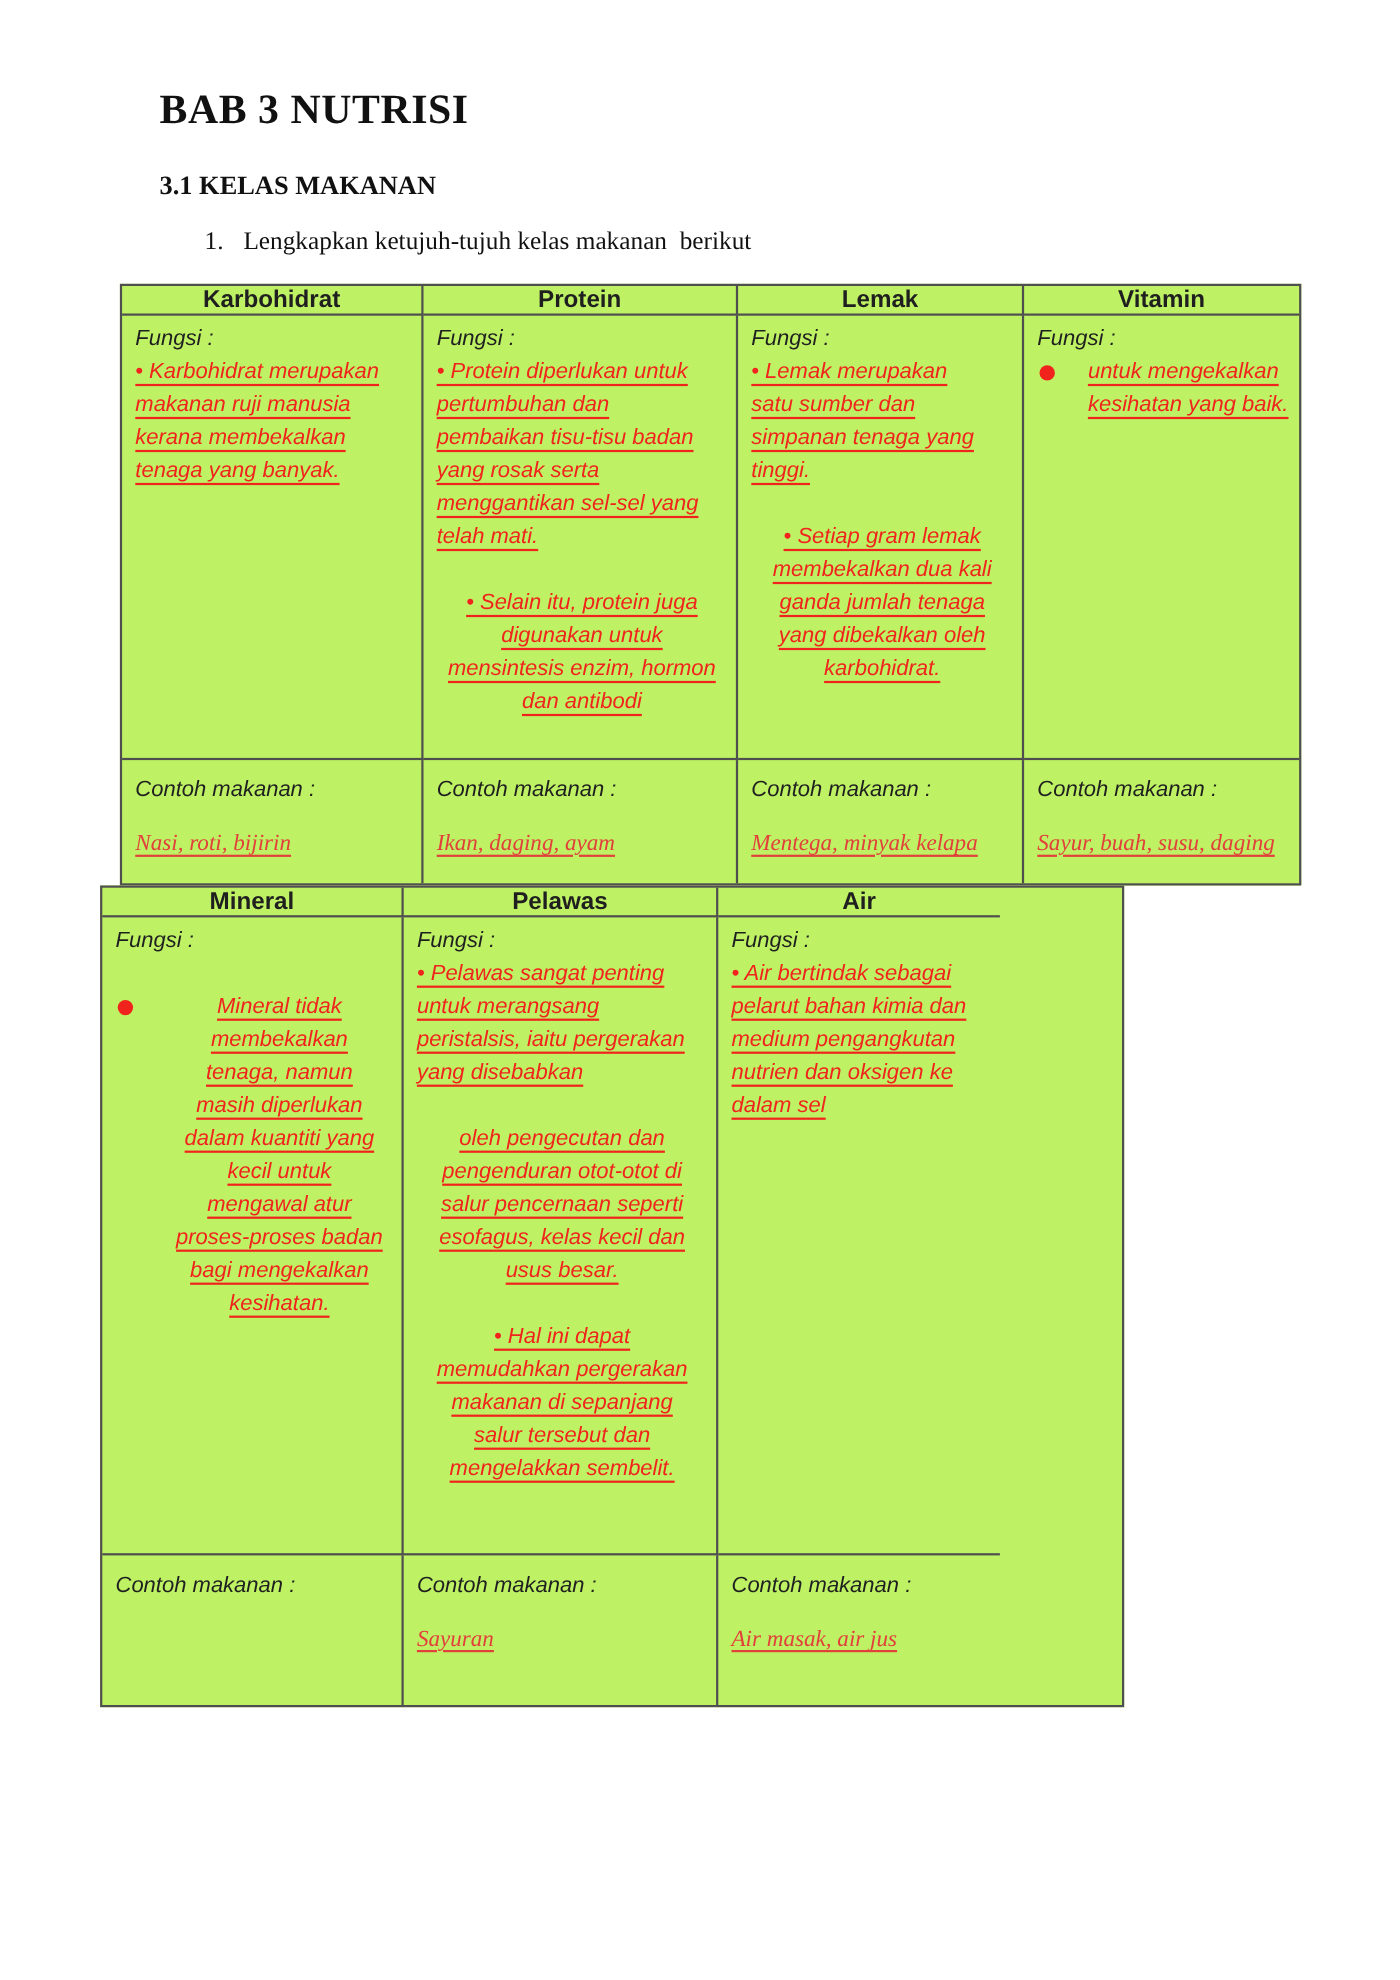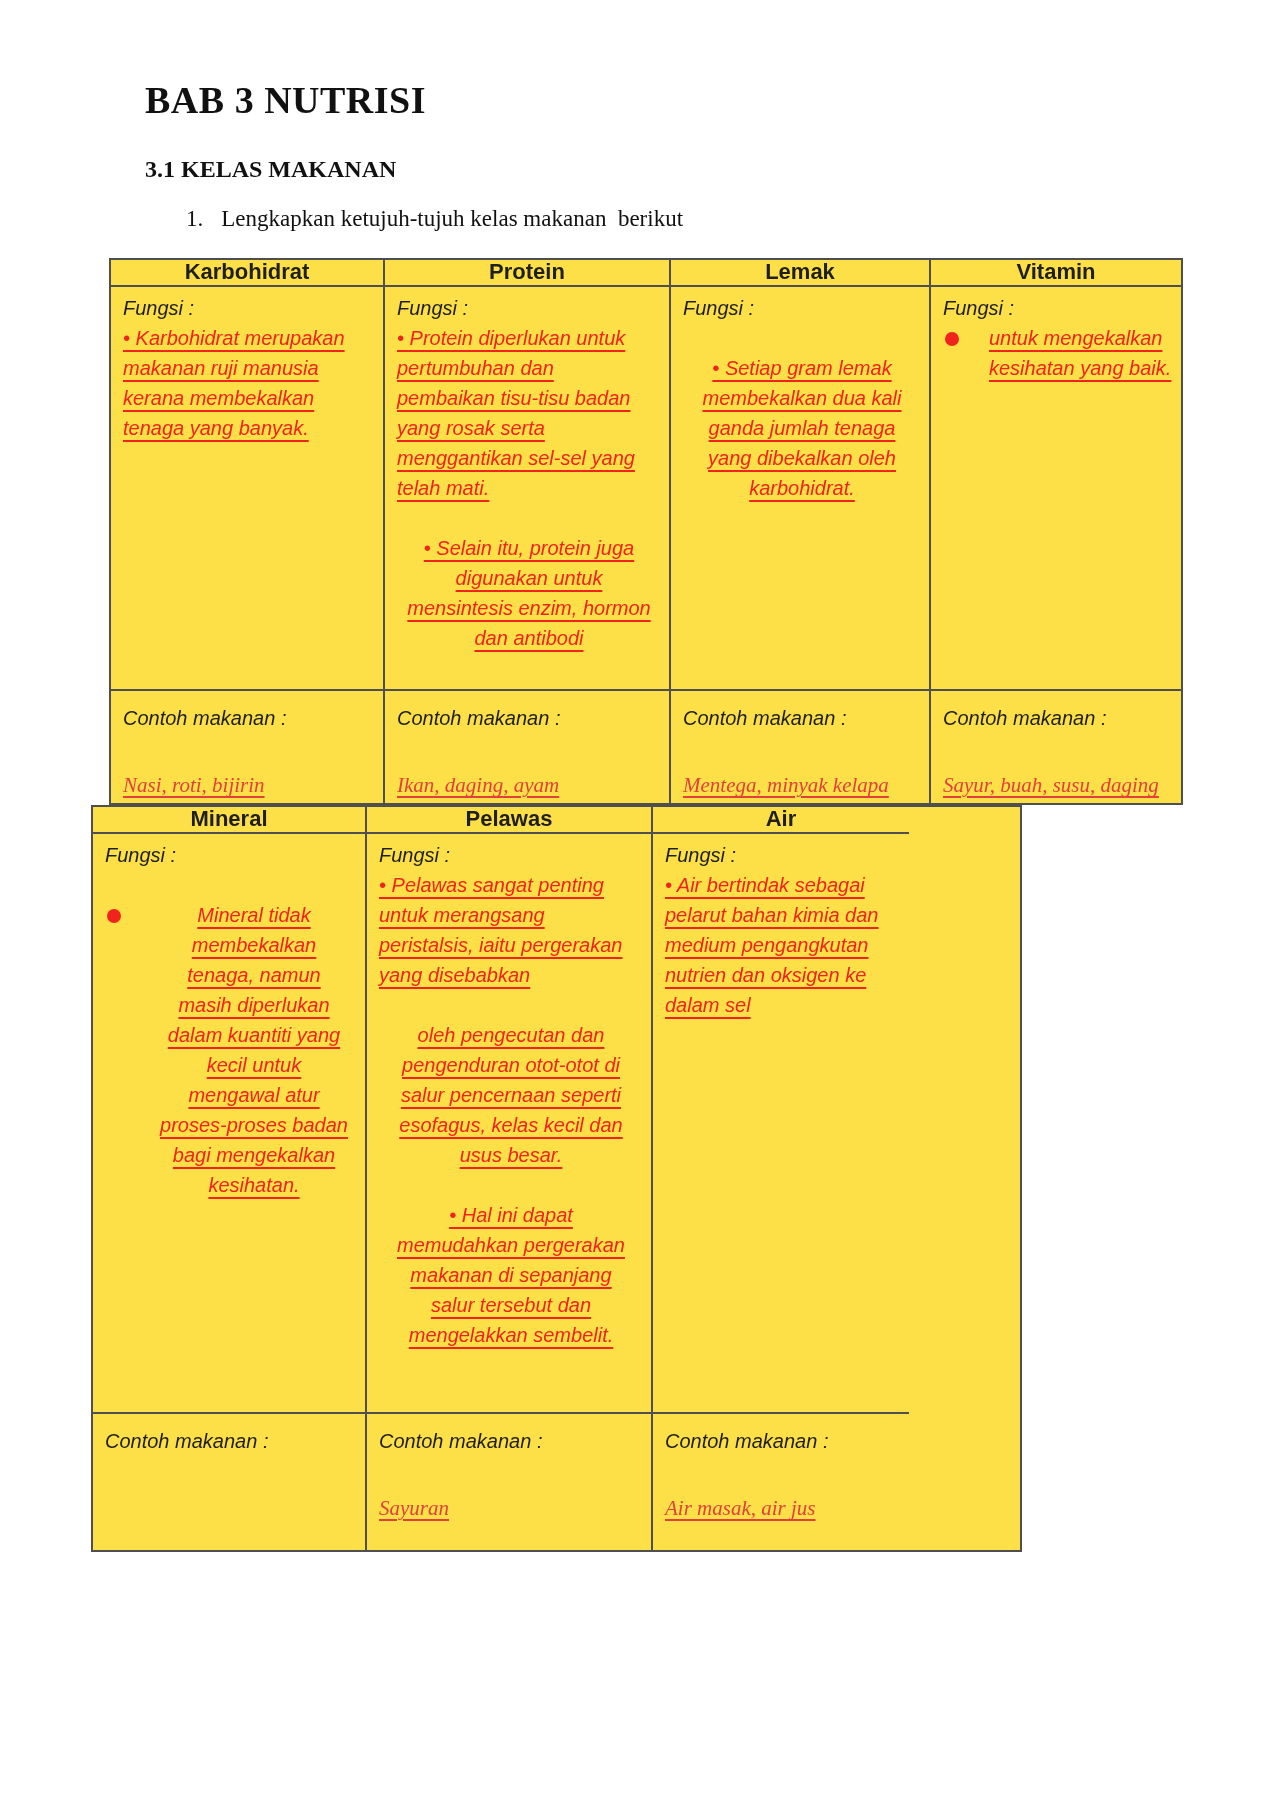--- a/index.html
+++ b/index.html
@@ -34,21 +34,21 @@
     font-family:"Liberation Serif", serif;
     font-size:23px;color:#111;
     white-space:pre-wrap;
   }
   .doc-instruction .num{display:inline-block;margin-right:18px;}
   
   .tbl{
     position:absolute;
     display:grid;
     border:2px solid var(--border);
-    background:#fde047;
+    background:#bef264;
   }
   #t1{
     left:109px;top:258px;width:1074px;height:547px;
     grid-template-columns:274px 286px 260px 250px;
     grid-template-rows:27px 404px 112px;
   }
   #t2{
     left:91px;top:805px;width:931px;height:747px;
     grid-template-columns:274px 286px 256px;
     grid-template-rows:27px 580px 136px;
@@ -75,21 +75,21 @@
     text-decoration-thickness:2px;
     text-underline-offset:5px;
   }
   .para.bul{position:relative;padding-left:46px;}
   .para.bul .dot{
     position:absolute;left:2px;top:9px;
     width:14px;height:14px;border-radius:50%;
     background:var(--red-sans);
   }
   .contoh{padding-top:12px;}
-  .examples{margin-top:37px;}
+  .examples{margin-top:18px;}
   .exline{
     font-family:"Liberation Serif", serif;
     font-size:21px;line-height:30px;
     color:var(--red-serif);
     text-decoration:underline;
     text-decoration-thickness:2px;
     text-underline-offset:4px;
   }
 </style>
 </head>
@@ -125,20 +125,26 @@
       </div>
       <div class="para gap">
         <div class="line">• Selain itu, protein juga</div>
         <div class="line">digunakan untuk</div>
         <div class="line">mensintesis enzim, hormon</div>
         <div class="line">dan antibodi</div>
       </div>
     </div>
     <div class="cell fungsi">
       <div class="lbl">Fungsi :</div>
+      <div class="para">
+        <div class="line">• Lemak merupakan</div>
+        <div class="line">satu sumber dan</div>
+        <div class="line">simpanan tenaga yang</div>
+        <div class="line">tinggi.</div>
+      </div>
       <div class="para gap">
         <div class="line">• Setiap gram lemak</div>
         <div class="line">membekalkan dua kali</div>
         <div class="line">ganda jumlah tenaga</div>
         <div class="line">yang dibekalkan oleh</div>
         <div class="line">karbohidrat.</div>
       </div>
     </div>
     <div class="cell fungsi lastcol">
       <div class="lbl">Fungsi :</div>

